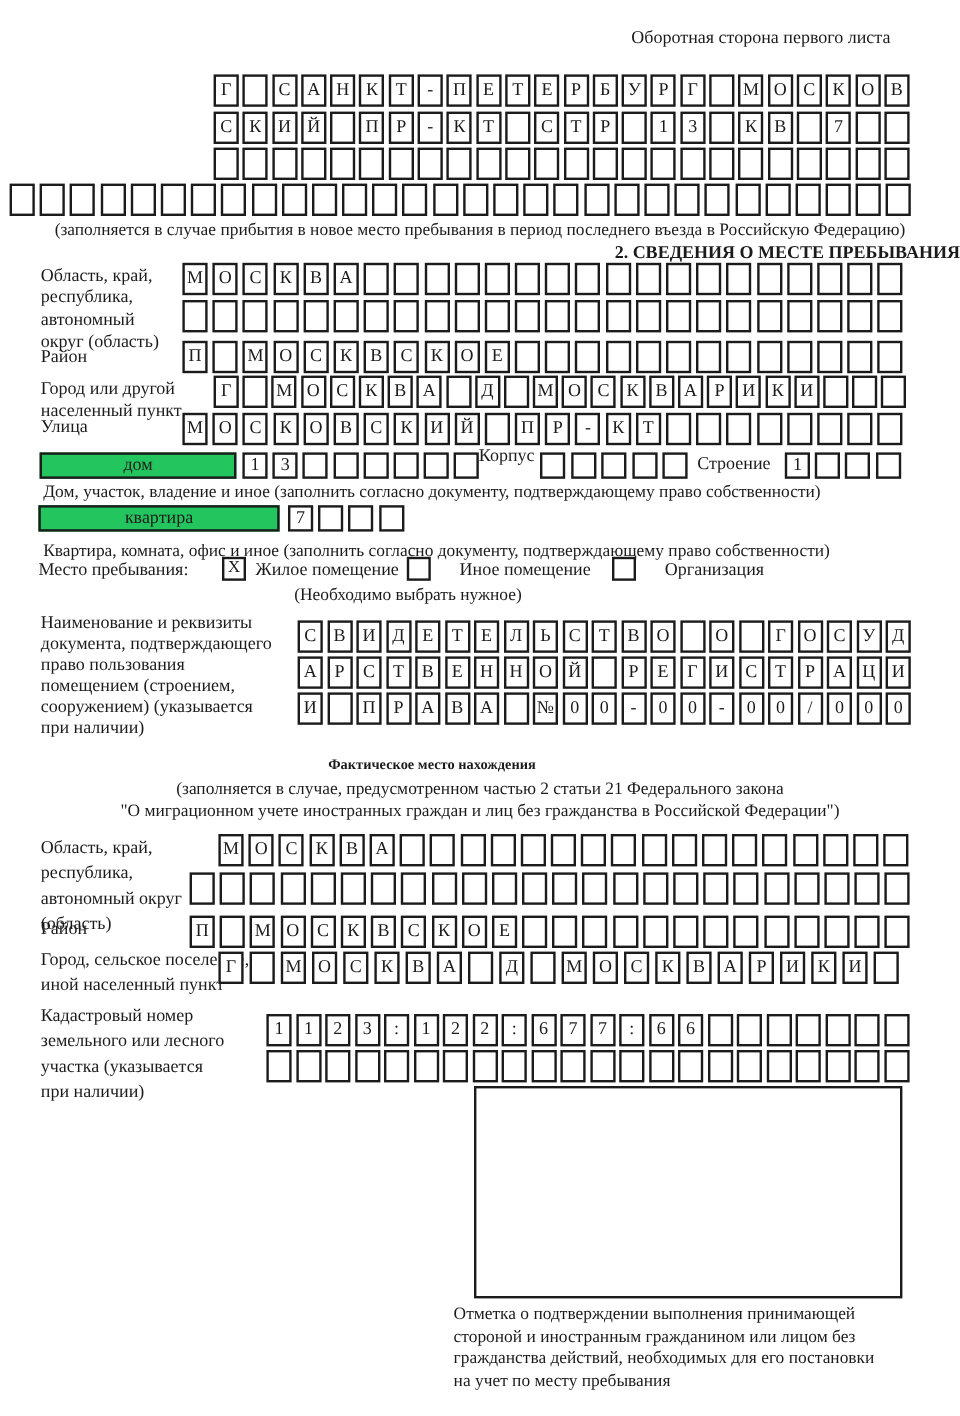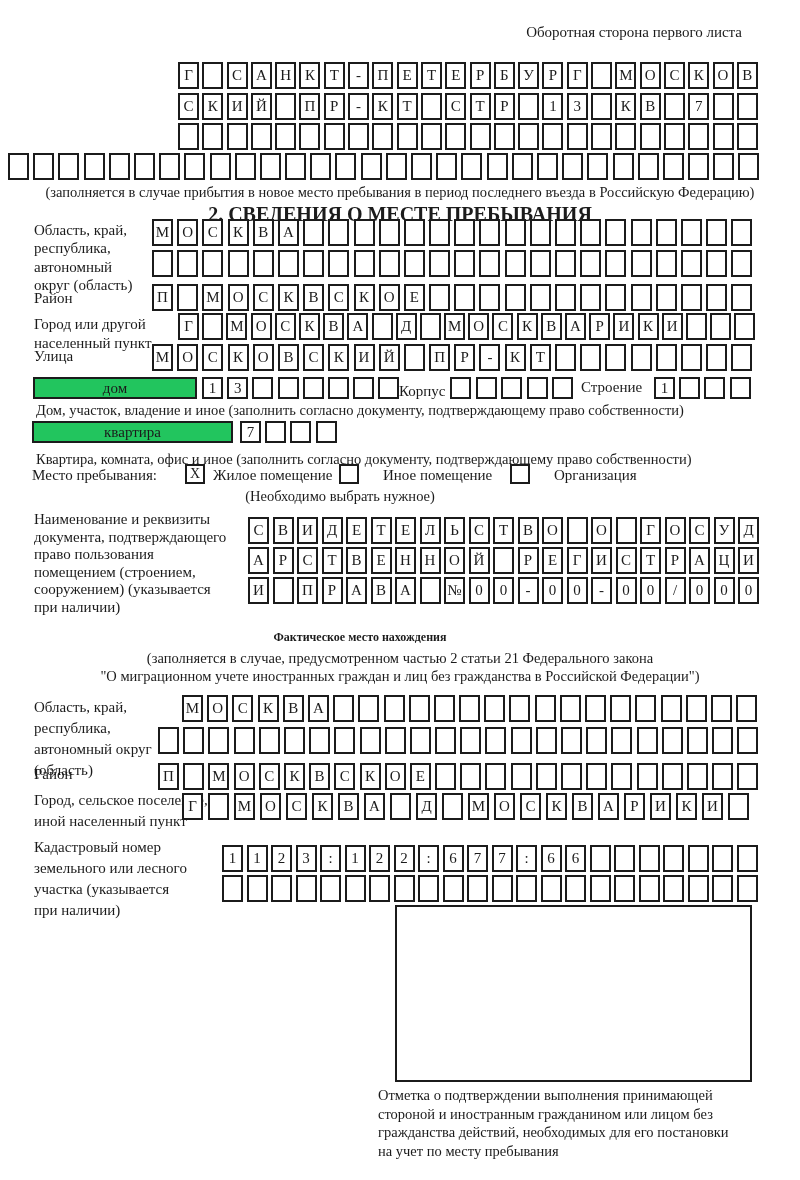--- a/index.html
+++ b/index.html
@@ -9,21 +9,21 @@
   .lbl{position:absolute;font-size:15px;white-space:nowrap;}
   .lines{position:absolute;font-size:15px;}
   .lines div{white-space:nowrap;}
   .lh22 div{line-height:22.3px;}
   .lh18 div{line-height:18.3px;}
   .lh19 div{line-height:19px;}
   .lh175 div{line-height:17.6px;}
   .lh21 div{line-height:21px;}
   .caption{position:absolute;font-size:14.5px;white-space:nowrap;}
   .center{left:0;width:800px;text-align:center;white-space:normal;}
-  .title{position:absolute;left:0;width:800px;text-align:center;font-weight:bold;font-size:20px;}
+  .title{position:absolute;left:0;width:800px;text-align:right;font-weight:bold;font-size:15px;}
   .title2{position:absolute;left:0;width:720px;text-align:center;font-weight:bold;font-size:12px;}
   .char-row{position:absolute;display:flex;gap:var(--g,4.2px);}
   .char-row .cell{width:17px;height:23px;border:2px solid #1b1b1b;display:flex;
         align-items:center;justify-content:center;font-size:15px;flex:none;background:#fff;}
   .char-row.h22 .cell{height:18px;}
   .field-box{position:absolute;border:2px solid #1b1b1b;display:flex;align-items:center;
         justify-content:center;font-size:15px;background:#22c55e;}
   .cbox{position:absolute;width:16px;height:16px;border:2px solid #1b1b1b;display:flex;
         align-items:center;justify-content:center;font-size:14px;background:#fff;}
   .bigbox{position:absolute;border:2px solid #1b1b1b;background:#fff;}
@@ -301,21 +301,21 @@
   <div class="char-row h22" style="left:202px;top:377px">
       <div class="cell">1</div>
       <div class="cell">3</div>
       <div class="cell"></div>
       <div class="cell"></div>
       <div class="cell"></div>
       <div class="cell"></div>
       <div class="cell"></div>
       <div class="cell"></div>
     </div>
-  <div class="lbl" style="left:399px;top:383px">Корпус</div>
+  <div class="lbl" style="left:399px;top:372px">Корпус</div>
   <div class="char-row h22" style="left:450px;top:377px;--g:4.5px">
       <div class="cell"></div>
       <div class="cell"></div>
       <div class="cell"></div>
       <div class="cell"></div>
       <div class="cell"></div>
     </div>
   <div class="lbl" style="left:581px;top:379px">Строение</div>
   <div class="char-row h22" style="left:654px;top:377px">
       <div class="cell">1</div>

